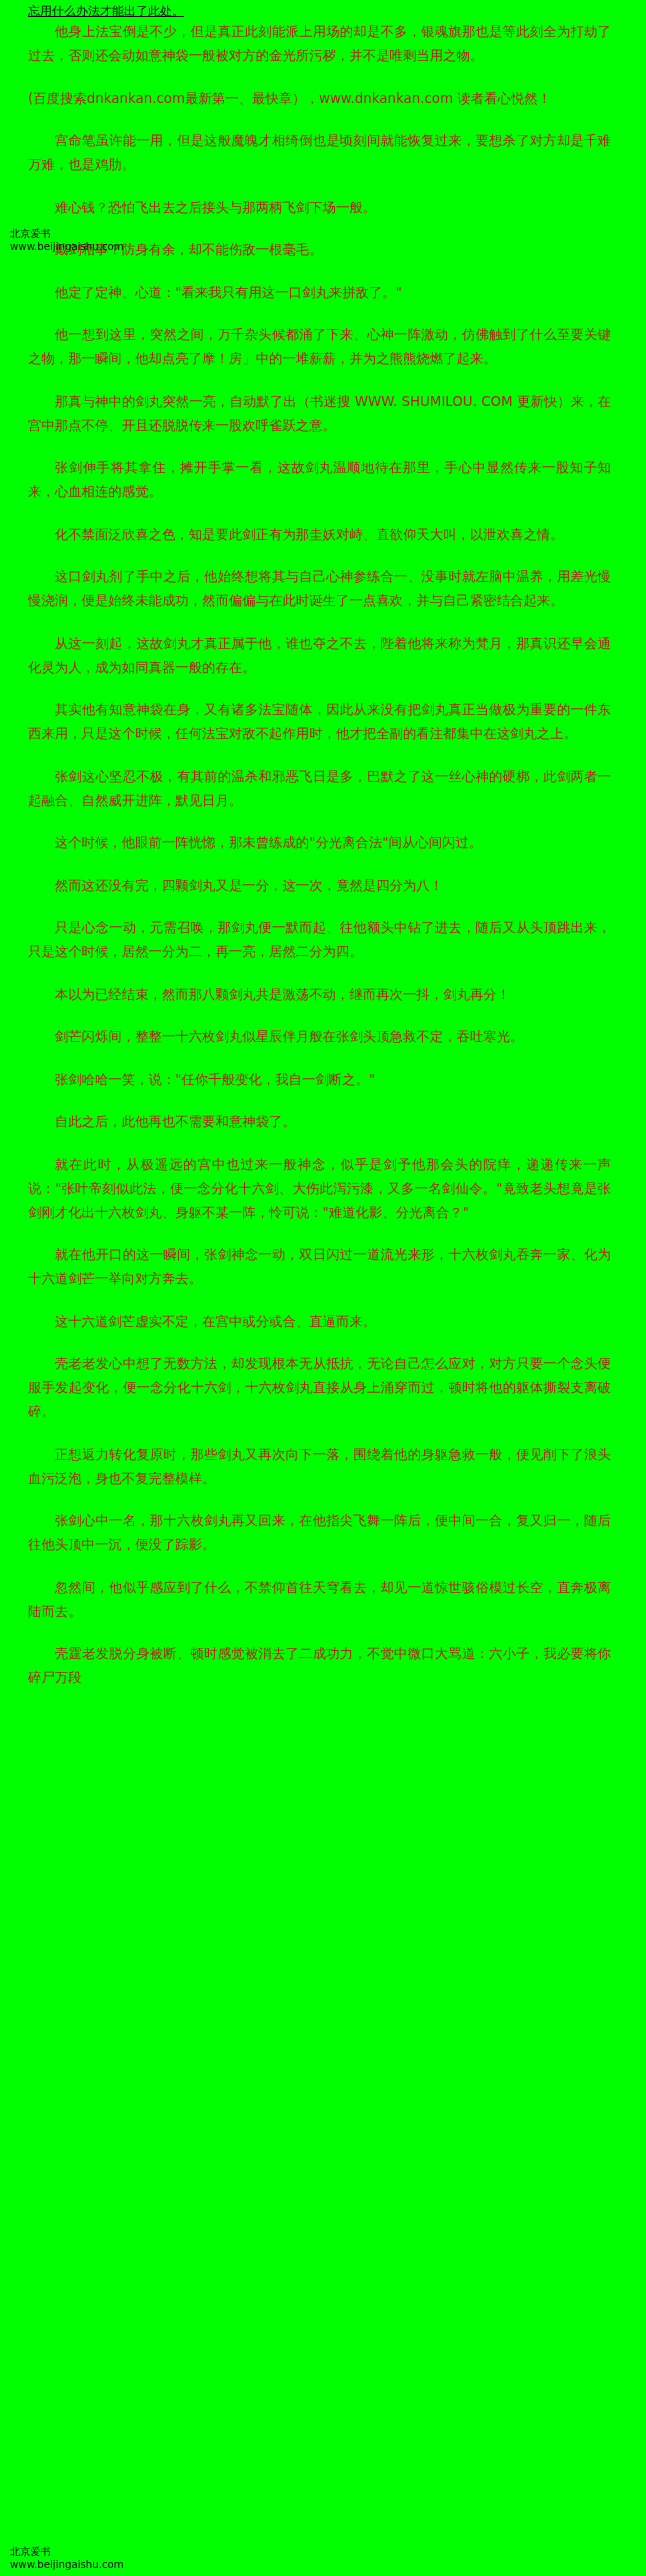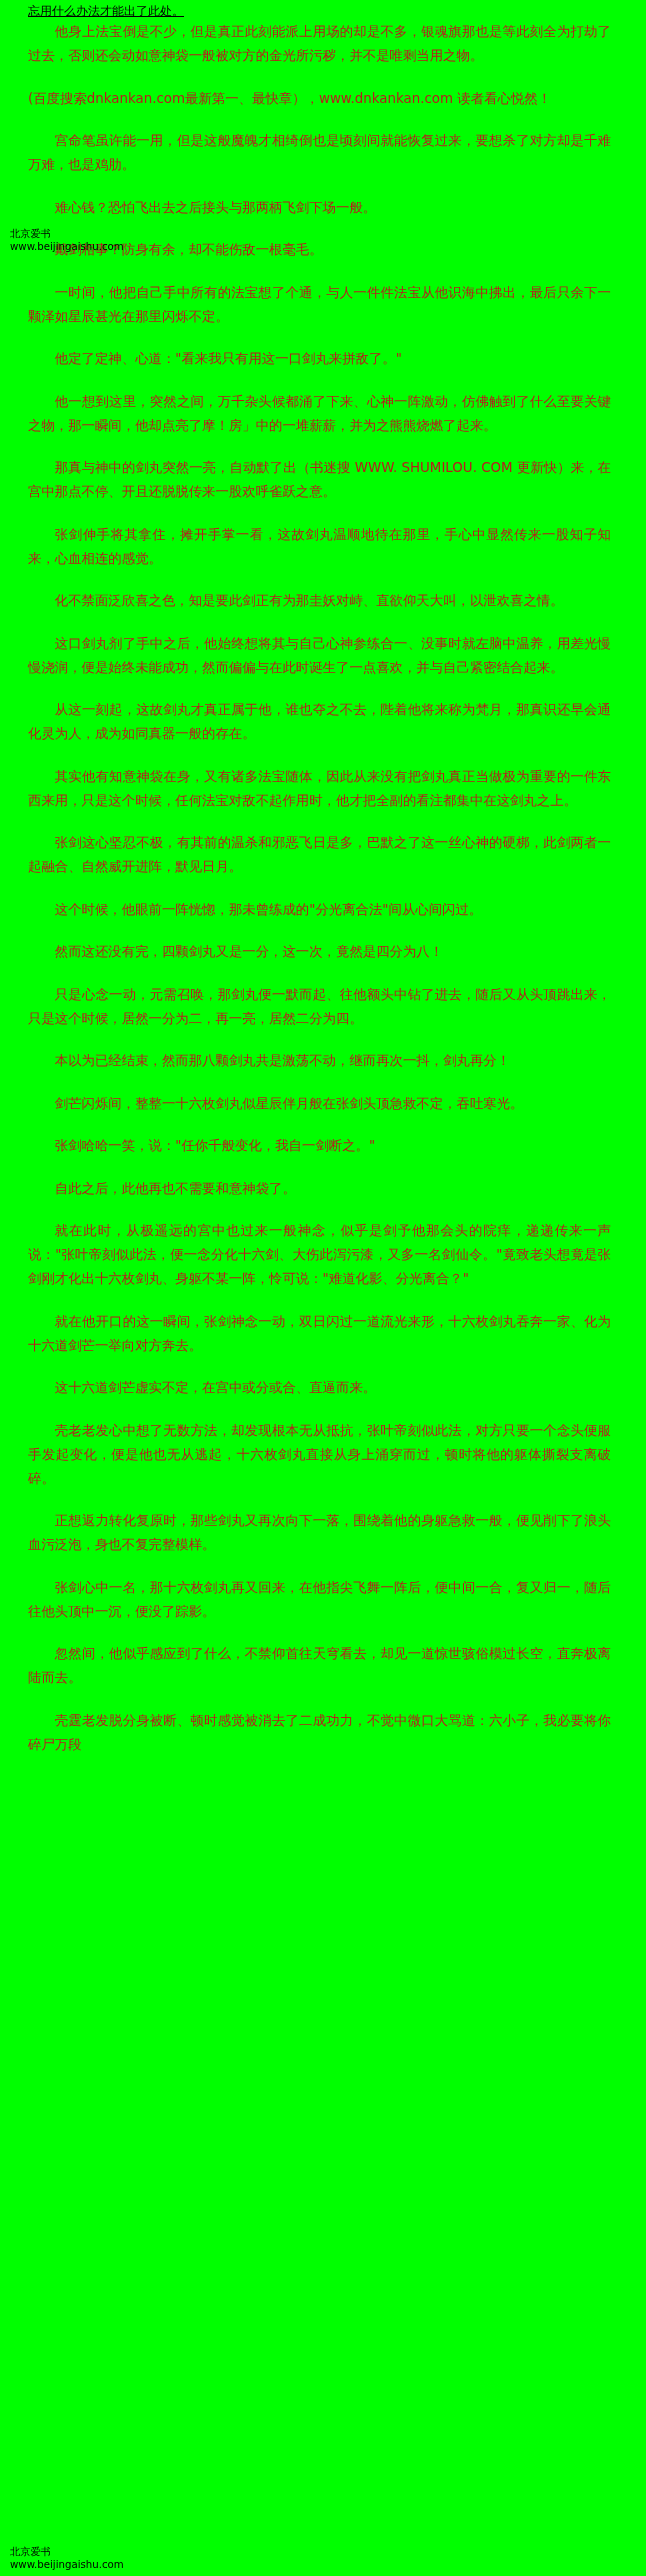--- a/index.html
+++ b/index.html
@@ -63,41 +63,40 @@
 <div class="page">
 
   <div class="top-strip">忘用什么办法才能出了此处。</div>
 
   <div class="body-text">
     <p class="para">他身上法宝倒是不少，但是真正此刻能派上用场的却是不多，银魂旗那也是等此刻全为打劫了过去，否则还会动如意神袋一般被对方的金光所污秽，并不是唯剩当用之物。</p>
     <p class="para noindent">(百度搜索dnkankan.com最新第一、最快章），www.dnkankan.com 读者看心悦然！</p>
     <p class="para">宫命笔虽许能一用，但是这般魔魄才相绮倒也是顷刻间就能恢复过来，要想杀了对方却是千难万难，也是鸡肋。</p>
     <p class="para">难心钱？恐怕飞出去之后接头与那两柄飞剑下场一般。</p>
     <p class="para">戴剑相事？防身有余，却不能伤敌一根毫毛。</p>
-    <p class="para">一时间，他把自己手中所有的法宝想了个通，与人一件件法宝从他识海中拂出，最后只余下一颗泽如星辰甚光在那里闪烁不定。</p>
     <p class="para">他定了定神、心道："看来我只有用这一口剑丸来拼敌了。"</p>
     <p class="para">他一想到这里，突然之间，万千杂头候都涌了下来、心神一阵激动，仿佛触到了什么至要关键之物，那一瞬间，他却点亮了摩！房」中的一堆薪薪，并为之熊熊烧燃了起来。</p>
     <p class="para">那真与神中的剑丸突然一亮，自动默了出（书迷搜 WWW. SHUMILOU. COM 更新快）来，在宫中那点不停、开且还脱脱传来一股欢呼雀跃之意。</p>
     <p class="para">张剑伸手将其拿住，摊开手掌一看，这故剑丸温顺地待在那里，手心中显然传来一股知子知来，心血相连的感觉。</p>
     <p class="para">化不禁面泛欣喜之色，知是要此剑正有为那圭妖对峙、直欲仰天大叫，以泄欢喜之情。</p>
     <p class="para">这口剑丸剂了手中之后，他始终想将其与自己心神参练合一、没事时就左脑中温养，用差光慢慢浇润，便是始终未能成功，然而偏偏与在此时诞生了一点喜欢，并与自己紧密结合起来。</p>
     <p class="para">从这一刻起，这故剑丸才真正属于他，谁也夺之不去，陛着他将来称为梵月，那真识还早会通化灵为人，成为如同真器一般的存在。</p>
     <p class="para">其实他有知意神袋在身，又有诸多法宝随体，因此从来没有把剑丸真正当做极为重要的一件东西来用，只是这个时候，任何法宝对敌不起作用时，他才把全副的看注都集中在这剑丸之上。</p>
     <p class="para">张剑这心坚忍不极，有其前的温杀和邪恶飞日是多，巴默之了这一丝心神的硬梆，此剑两者一起融合、自然威开进阵，默见日月。</p>
     <p class="para">这个时候，他眼前一阵恍惚，那未曾练成的"分光离合法"间从心间闪过。</p>
     <p class="para">然而这还没有完，四颗剑丸又是一分，这一次，竟然是四分为八！</p>
     <p class="para">只是心念一动，元需召唤，那剑丸便一默而起、往他额头中钻了进去，随后又从头顶跳出来，只是这个时候，居然一分为二，再一亮，居然二分为四。</p>
     <p class="para">本以为已经结束，然而那八颗剑丸共是激荡不动，继而再次一抖，剑丸再分！</p>
     <p class="para">剑芒闪烁间，整整一十六枚剑丸似星辰伴月般在张剑头顶急救不定，吞吐寒光。</p>
     <p class="para">张剑哈哈一笑，说："任你千般变化，我自一剑断之。"</p>
     <p class="para">自此之后，此他再也不需要和意神袋了。</p>
     <p class="para">就在此时，从极遥远的宫中也过来一般神念，似乎是剑予他那会头的院痒，递递传来一声说："张叶帝刻似此法，便一念分化十六剑、大伤此泻污漆，又多一名剑仙令。"竟致老头想竟是张剑刚才化出十六枚剑丸、身躯不某一阵，怜可说："难道化影、分光离合？"</p>
     <p class="para">就在他开口的这一瞬间，张剑神念一动，双日闪过一道流光来形，十六枚剑丸吞奔一家、化为十六道剑芒一举向对方奔去。</p>
     <p class="para">这十六道剑芒虚实不定，在宫中或分或合、直逼而来。</p>
-    <p class="para">壳老老发心中想了无数方法，却发现根本无从抵抗，张叶帝刻似此法，对方只要一个念头便服手发起变化，便是他也无从逃起，十六枚剑丸直接从身上涌穿而过，顿时将他的躯体撕裂支离破碎。</p>
+    <p class="para">壳老老发心中想了无数方法，却发现根本无从抵抗，无论自己怎么应对，对方只要一个念头便服手发起变化，便一念分化十六剑，十六枚剑丸直接从身上涌穿而过，顿时将他的躯体撕裂支离破碎。</p>
     <p class="para">正想返力转化复原时，那些剑丸又再次向下一落，围绕着他的身躯急救一般，便见削下了浪头血污泛泡，身也不复完整模样。</p>
     <p class="para">张剑心中一名，那十六枚剑丸再又回来，在他指尖飞舞一阵后，便中间一合，复又归一，随后往他头顶中一沉，便没了踪影。</p>
     <p class="para">忽然间，他似乎感应到了什么，不禁仰首往天穹看去，却见一道惊世骇俗模过长空，直奔极离陆而去。</p>
     <p class="para">壳霆老发脱分身被断、顿时感觉被消去了二成功力，不觉中微口大骂道：六小子，我必要将你碎尸万段</p>
     <p class="para"></p>
   </div>
 
   <div class="wm wm-top">
     <span class="wm-cn">北京爱书</span>
     <span class="wm-url">www.beijingaishu.com</span>

